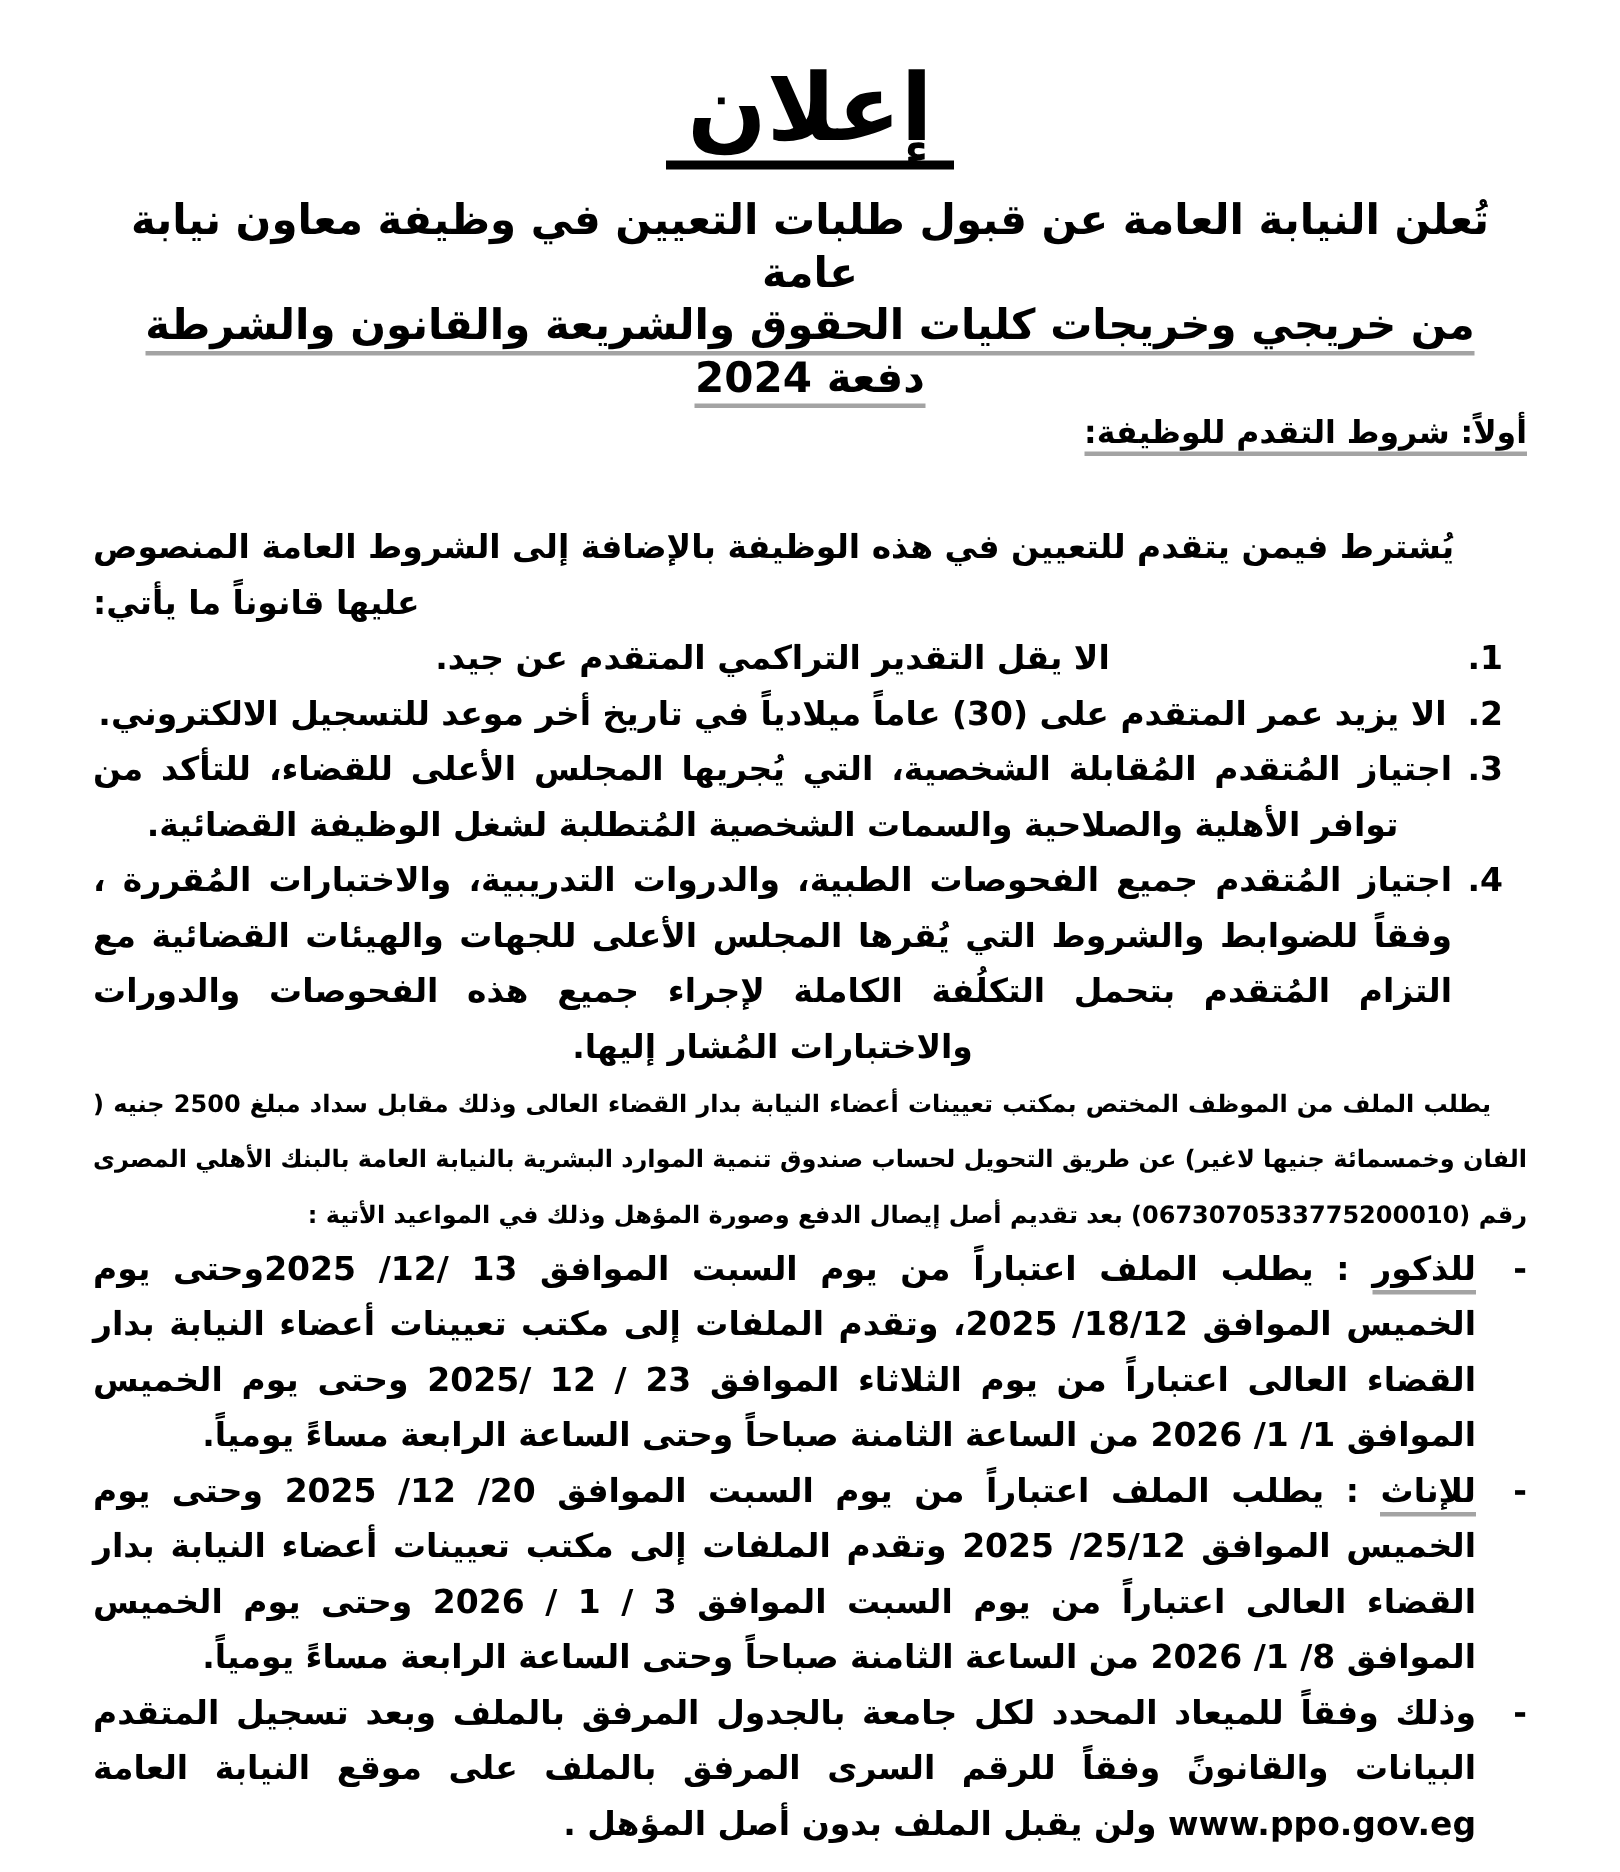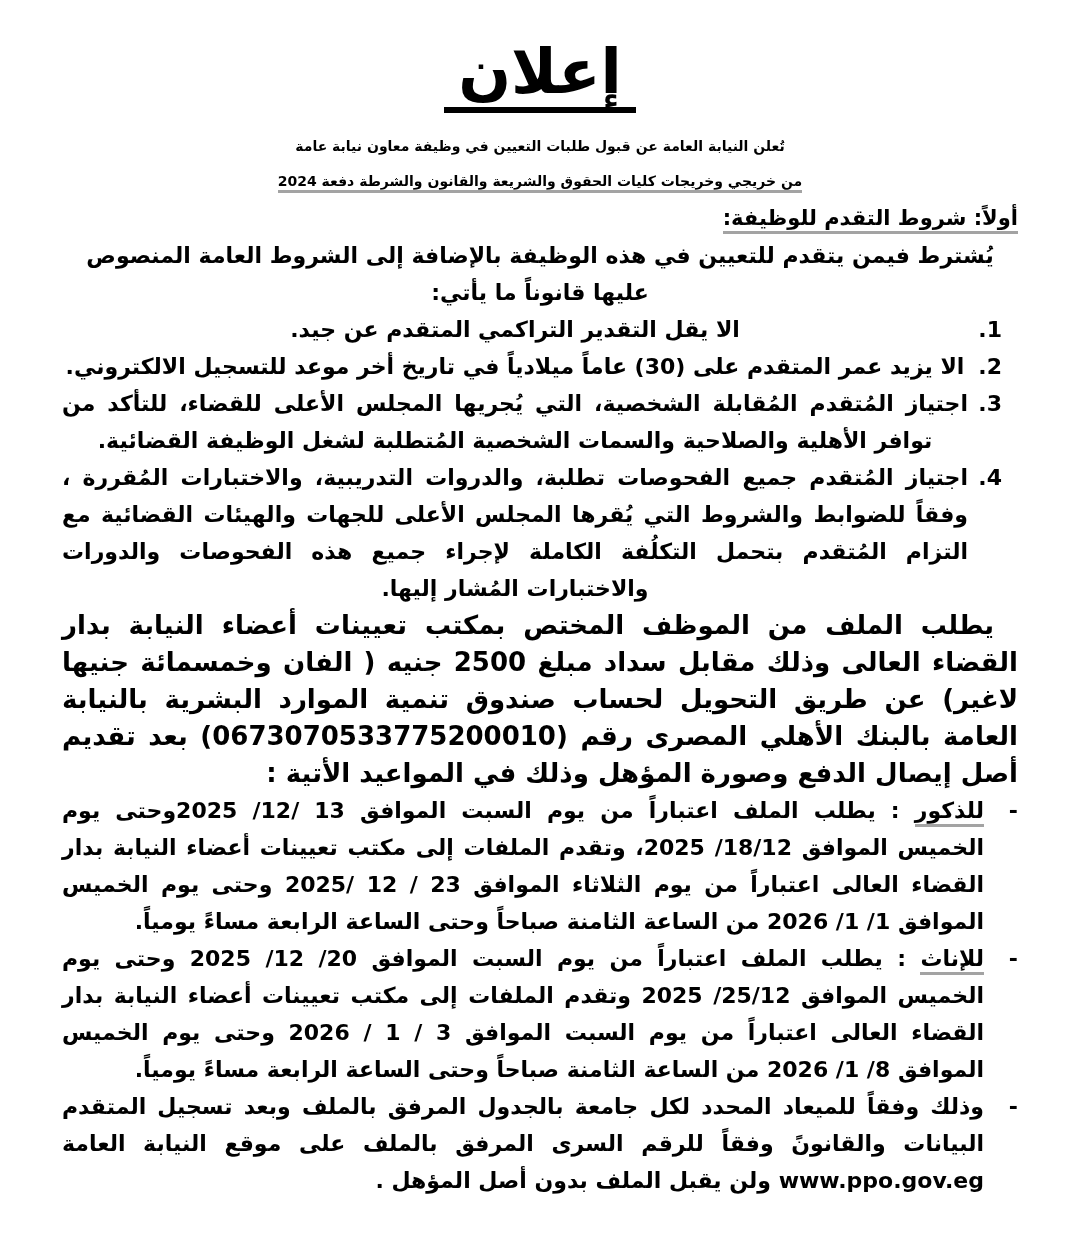--- a/index.html
+++ b/index.html
@@ -19,35 +19,35 @@
   }
   .title-row { text-align: center; margin-bottom: 16px; }
   .doc-title {
     display: inline-block;
     font-size: 62px;
     line-height: 1.15;
     border-bottom: 6px solid #000;
     padding: 0 14px 0 14px;
     margin-top: 20px;
   }
-  .intro-line { font-size: 14px; line-height: 35px; text-align: center; }
+  .intro-line { font-size: 28px; line-height: 35px; text-align: center; }
   .u { border-bottom: 3px solid #a3a3a3; padding-bottom: 1px; }
   h2.sec-heading { font-size: 21px; line-height: 38px; text-align: right; font-weight: bold; }
-  .lead { font-size: 22px; line-height: 37px; text-align: center; }
+  .lead { font-size: 22px; line-height: 37px; text-align: left; margin-top: 40px; }
   .num-item {
     display: flex;
     font-size: 22px;
     line-height: 37px;
     padding-right: 16px;
   }
   .num-item .num { flex: 0 0 34px; }
   .num-item .txt { flex: 1; text-align: center; }
   .num-item .txt.center-last { text-align: justify; text-align-last: center; }
   .s2-intro {
-    font-size: 26px;
+    font-size: 16px;
     line-height: 37px;
     text-align: justify;
     text-indent: 24px;
   }
   .bullet {
     display: flex;
     font-size: 22px;
     line-height: 37px;
   }
   .bullet .dash { flex: 0 0 34px; }
@@ -75,21 +75,21 @@
   <div class="num-item">
     <span class="num">2.</span>
     <span class="txt">الا يزيد عمر المتقدم على (30) عاماً ميلادياً في تاريخ أخر موعد للتسجيل الالكتروني.</span>
   </div>
   <div class="num-item">
     <span class="num">3.</span>
     <span class="txt center-last">اجتياز المُتقدم المُقابلة الشخصية، التي يُجريها المجلس الأعلى للقضاء، للتأكد من توافر الأهلية والصلاحية والسمات الشخصية المُتطلبة لشغل الوظيفة القضائية.</span>
   </div>
   <div class="num-item">
     <span class="num">4.</span>
-    <span class="txt center-last">اجتياز المُتقدم جميع الفحوصات تطلبة، والدروات التدريبية، والاختبارات المُقررة ، وفقاً للضوابط والشروط التي يُقرها المجلس الأعلى للجهات والهيئات القضائية مع التزام المُتقدم بتحمل التكلُفة الكاملة لإجراء جميع هذه الفحوصات والدورات والاختبارات المُشار إليها.</span>
+    <span class="txt center-last">اجتياز المُتقدم جميع الفحوصات الطبية، والدروات التدريبية، والاختبارات المُقررة ، وفقاً للضوابط والشروط التي يُقرها المجلس الأعلى للجهات والهيئات القضائية مع التزام المُتقدم بتحمل التكلُفة الكاملة لإجراء جميع هذه الفحوصات والدورات والاختبارات المُشار إليها.</span>
   </div>
 
   <p class="s2-intro">يطلب الملف من الموظف المختص بمكتب تعيينات أعضاء النيابة بدار القضاء العالى وذلك مقابل سداد مبلغ 2500 جنيه ( الفان وخمسمائة جنيها لاغير) عن طريق التحويل لحساب صندوق تنمية الموارد البشرية بالنيابة العامة بالبنك الأهلي المصرى رقم (0673070533775200010) بعد تقديم أصل إيصال الدفع وصورة المؤهل وذلك في المواعيد الأتية :</p>
 
   <div class="bullet">
     <span class="dash">-</span>
     <p class="btext"><span class="u">للذكور</span><span> : </span><span>يطلب الملف اعتباراً من يوم السبت الموافق 13 /12/ 2025وحتى يوم الخميس الموافق 18/12/ 2025، وتقدم الملفات إلى مكتب تعيينات أعضاء النيابة بدار القضاء العالى اعتباراً من يوم الثلاثاء الموافق 23 / 12 /2025 وحتى يوم الخميس الموافق 1/ 1/ 2026 من الساعة الثامنة صباحاً وحتى الساعة الرابعة مساءً يومياً.</span></p>
   </div>
 
   <div class="bullet">

